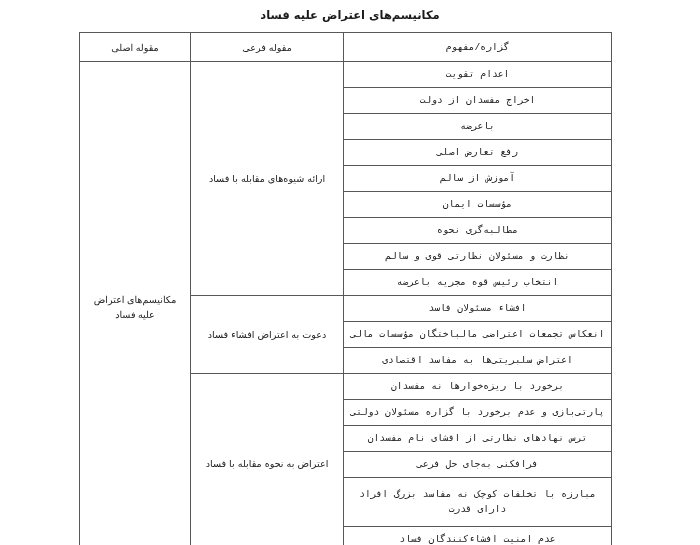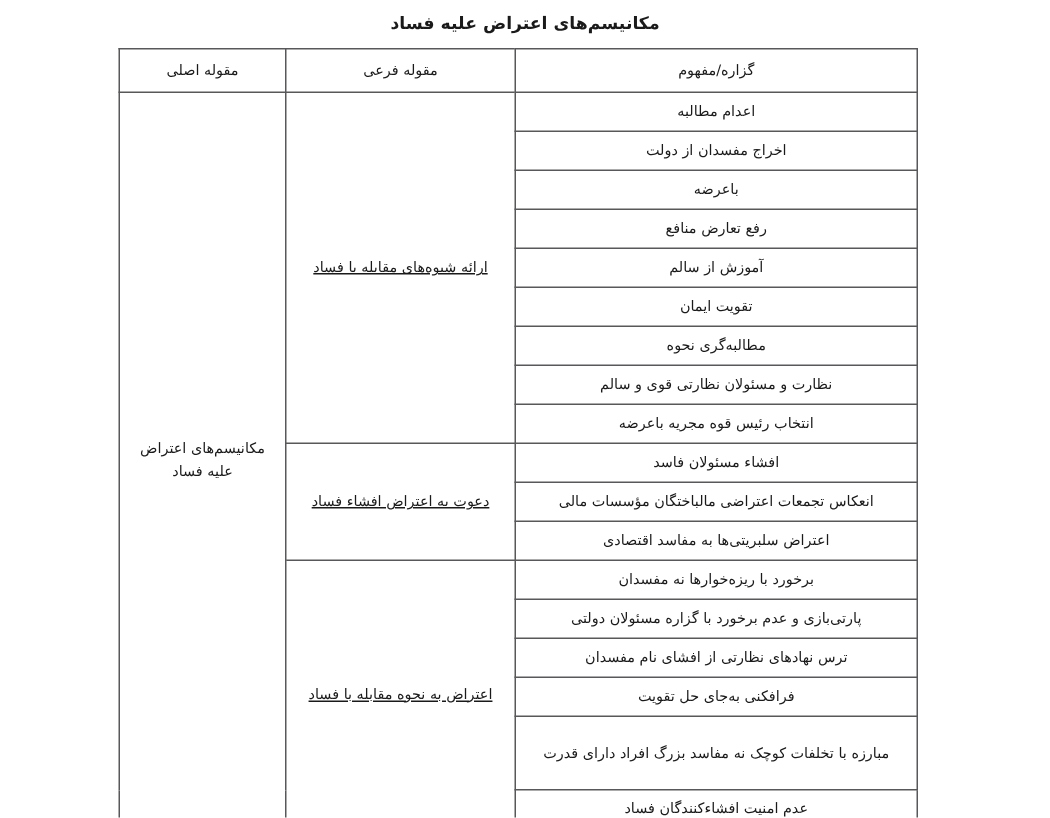--- a/index.html
+++ b/index.html
@@ -66,30 +66,29 @@
     direction: rtl;
     unicode-bidi: embed;
     background: #ffffff;
     color: #1a1a1a;
   }
 
   table.matrix thead td {
     height: 24px;
   }
 
-  td.col-main   { width: 257px; }
+  td.col-main   { width: 257px; font-family: Liberation Mono, monospace; }
   td.col-sub    { width: 142px; }
-  td.col-top    { width: 100px; }
+  td.col-top    { width: 100px; font-family: Liberation Serif, serif; }
 
   td.data-row   { height: 21px; }
   td.data-row-tall { height: 44px; line-height: 17px; }
 
   td.group-cell {
     line-height: 18px;
-    text-decoration: underline;
   }
 
   td.top-cell {
     line-height: 18px;
   }
 </style>
 </head>
 <body>
 
 <div class="page">
@@ -101,38 +100,38 @@
       <thead>
         <tr>
           <td class="col-main">گزاره/مفهوم</td>
           <td class="col-sub">مقوله فرعی</td>
           <td class="col-top">مقوله اصلی</td>
         </tr>
       </thead>
       <tbody id="matrix-body">
 
       <tr>
-            <td class="col-main data-row">اعدام مطالبه</td>
+            <td class="col-main data-row">اعدام تقویت</td>
             <td class="col-sub group-cell" rowspan="9">ارائه شیوه‌های مقابله با فساد</td>
             <td class="col-top top-cell" rowspan="18">مکانیسم‌های اعتراض علیه فساد</td>
           </tr>
           <tr>
             <td class="col-main data-row">اخراج مفسدان از دولت</td>
           </tr>
           <tr>
             <td class="col-main data-row">باعرضه</td>
           </tr>
           <tr>
-            <td class="col-main data-row">رفع تعارض منافع</td>
+            <td class="col-main data-row">رفع تعارض اصلی</td>
           </tr>
           <tr>
             <td class="col-main data-row">آموزش از سالم</td>
           </tr>
           <tr>
-            <td class="col-main data-row">تقویت ایمان</td>
+            <td class="col-main data-row">مؤسسات ایمان</td>
           </tr>
           <tr>
             <td class="col-main data-row">مطالبه‌گری نحوه</td>
           </tr>
           <tr>
             <td class="col-main data-row">نظارت و مسئولان نظارتی قوی و سالم</td>
           </tr>
           <tr>
             <td class="col-main data-row">انتخاب رئیس قوه مجریه باعرضه</td>
           </tr>
@@ -150,21 +149,21 @@
             <td class="col-main data-row">برخورد با ریزه‌خوارها نه مفسدان</td>
             <td class="col-sub group-cell" rowspan="6">اعتراض به نحوه مقابله با فساد</td>
           </tr>
           <tr>
             <td class="col-main data-row">پارتی‌بازی و عدم برخورد با گزاره مسئولان دولتی</td>
           </tr>
           <tr>
             <td class="col-main data-row">ترس نهادهای نظارتی از افشای نام مفسدان</td>
           </tr>
           <tr>
-            <td class="col-main data-row">فرافکنی به‌جای حل تقویت</td>
+            <td class="col-main data-row">فرافکنی به‌جای حل فرعی</td>
           </tr>
           <tr>
             <td class="col-main data-row-tall">مبارزه با تخلفات کوچک نه مفاسد بزرگ افراد دارای قدرت</td>
           </tr>
           <tr>
             <td class="col-main data-row">عدم امنیت افشاءکنندگان فساد</td>
           </tr>
         </tbody>
     </table>
   </div>

